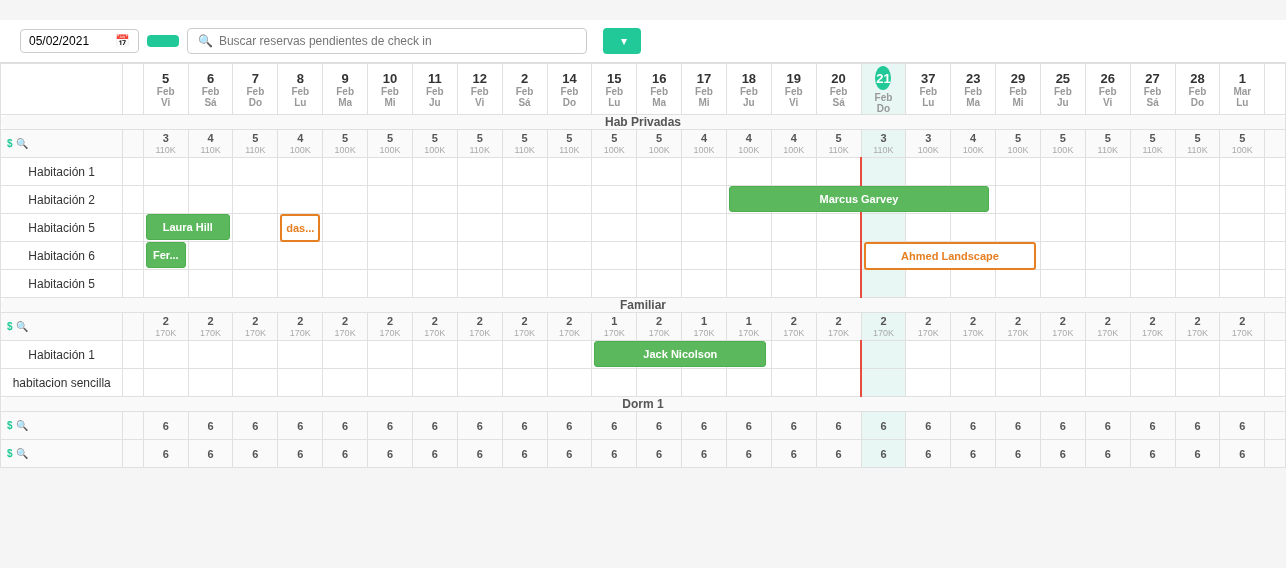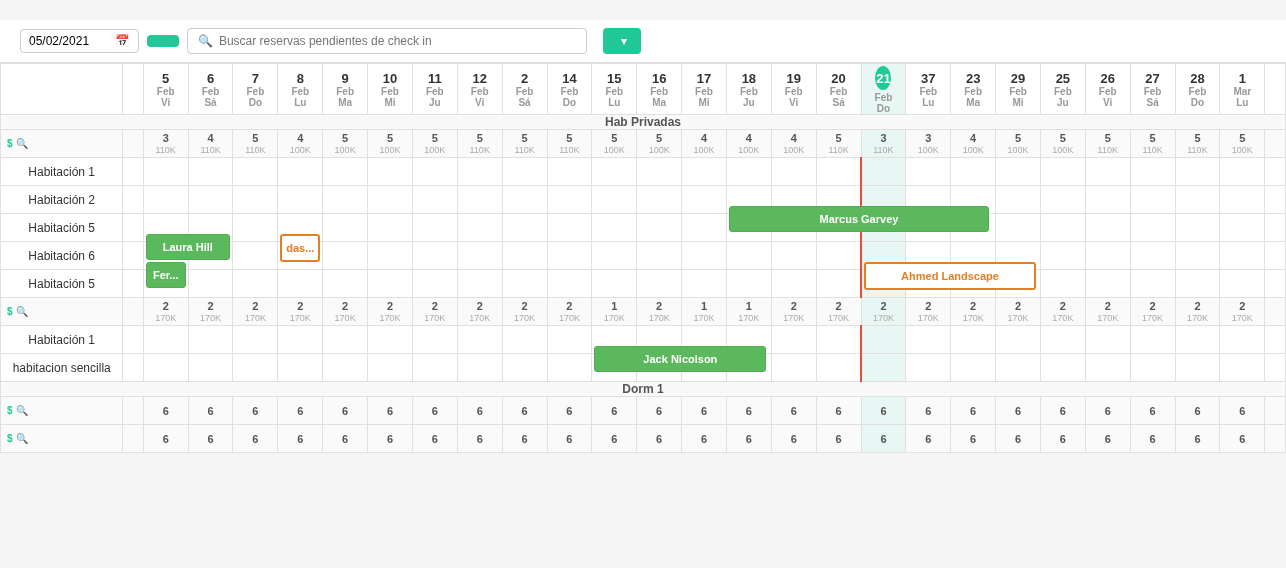--- a/index.html
+++ b/index.html
@@ -199,21 +199,21 @@
       padding: 2px 6px;
     }
 
     .room-row td {
       height: 28px;
       background: #fff;
     }
 
     .booking-bar {
       position: absolute;
-      top: 20px;
+      top: 0;
       height: 20px;
       border-radius: 3px;
       display: flex;
       align-items: center;
       justify-content: center;
       font-size: 11px;
       font-weight: bold;
       color: #fff;
       z-index: 2;
       white-space: nowrap;
@@ -589,20 +589,23 @@
           <td style="position: relative; height: 28px;"></td>
           <td style="position: relative; height: 28px;"></td>
           <td style="position: relative; height: 28px;"></td>
           <td style="position: relative; height: 28px;"></td>
           <td style="position: relative; height: 28px;"></td>
           <td style="position: relative; height: 28px;"></td>
           <td style="position: relative; height: 28px;"></td>
           <td style="position: relative; height: 28px;"></td>
           <td></td>
         </tr>
+        <tr>
+          <td colspan="28" class="section-label">Familiar</td>
+        </tr>
         <tr class="price-row">
           <td>
             <div class="price-icons">
               <span style="color:#20c997;font-weight:bold">$</span>
               <span style="color:#999;cursor:pointer">🔍</span>
             </div>
           </td>
           <td></td>
           <td style="font-size: 10px; color: rgb(85, 85, 85); text-align: center; padding: 1px 0px;"><span style="font-size:11px;font-weight:bold;display:block">2</span><span style="font-size:9px;color:#aaa">170K</span></td>
           <td style="font-size: 10px; color: rgb(85, 85, 85); text-align: center; padding: 1px 0px;"><span style="font-size:11px;font-weight:bold;display:block">2</span><span style="font-size:9px;color:#aaa">170K</span></td>

